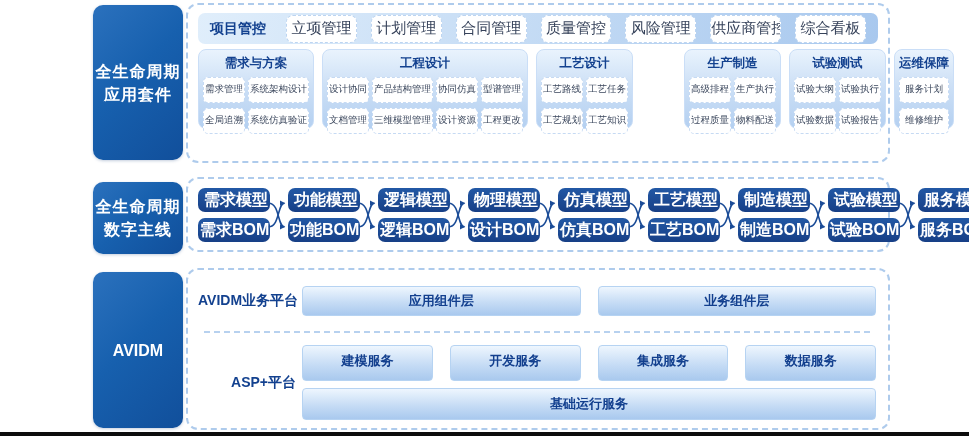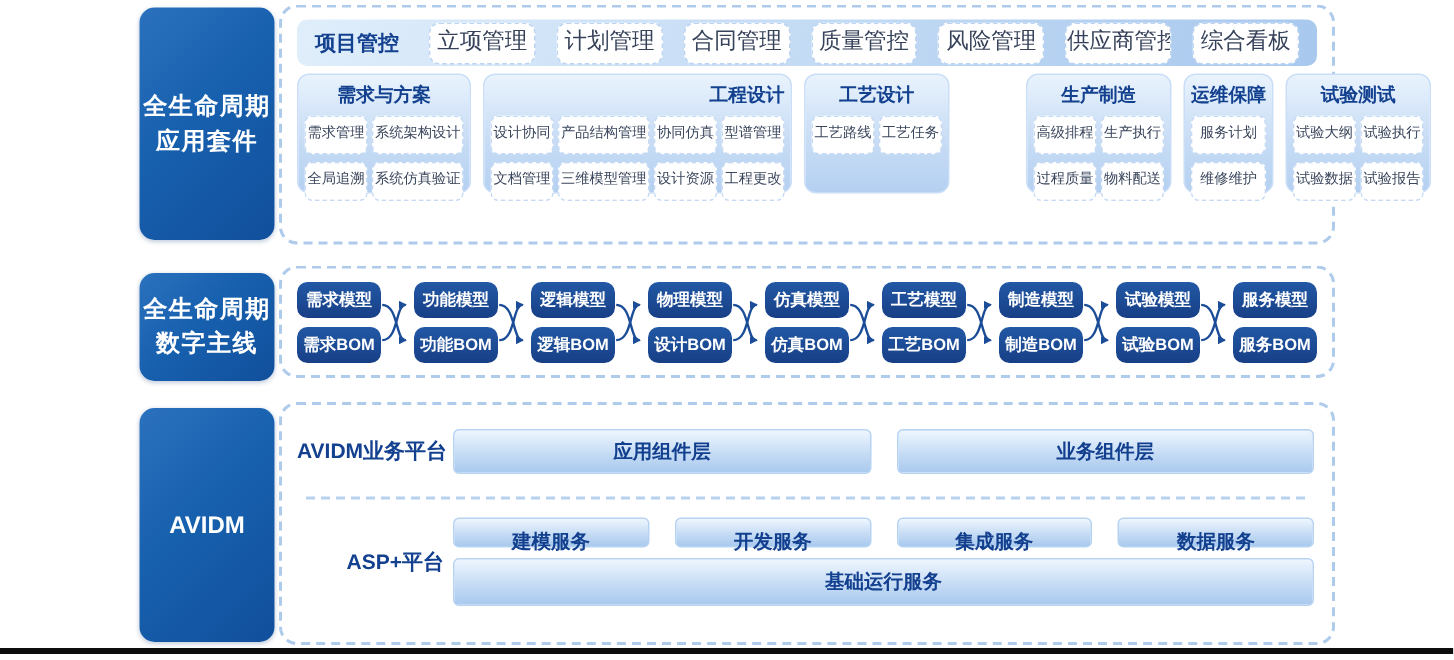--- a/index.html
+++ b/index.html
@@ -44,41 +44,41 @@
   .btn-row { display:flex; gap:3px; margin-bottom:5px; }
   .mini-btn {
     flex:1 1 auto; height:24px; line-height:22px; text-align:center; background:#ffffff;
     border:1px dashed #c6daf3; border-radius:5px; font-size:9.5px; color:#3a465c;
     white-space:nowrap; overflow:hidden; padding:0 1px;
   }
   
   .chain { height:100%; display:flex; align-items:center; justify-content:space-between; padding:0 10px; box-sizing:border-box; }
   .pair { display:flex; flex-direction:column; gap:6px; }
   .chip {
-    width:56px; box-sizing:border-box; padding:5px 2px; border-radius:7px; text-align:center;
+    width:72px; box-sizing:border-box; padding:5px 2px; border-radius:7px; text-align:right;
     background:linear-gradient(180deg,#2258a5 0%,#173f86 100%);
-    color:#ffffff; font-weight:bold; font-size:11px; line-height:14px; white-space:nowrap;
+    color:#ffffff; font-weight:bold; font-size:16px; line-height:14px; white-space:nowrap;
   }
   .xconn { flex:0 0 auto; margin:0 -2px; }
   .xp { fill:none; stroke:#1b4c97; stroke-width:2; marker-end:url(#arrowhead); }
   
   .fnd-inner { padding:16px 12px 13px 10px; box-sizing:border-box; height:100%; display:flex; flex-direction:column; }
   .fnd-row { display:flex; align-items:center; }
   .fnd-label { width:98px; flex:0 0 auto; text-align:right; padding-right:6px; font-size:14px; font-weight:bold; color:#13418f; white-space:nowrap; }
   .fnd-boxes { flex:1 1 auto; display:flex; gap:17px; }
   .plat-box {
     flex:1 1 0; height:30px; line-height:28px; text-align:center; box-sizing:border-box;
     background:linear-gradient(180deg,#eef6fe 0%,#c6dcf5 55%,#a9c9ee 100%);
     border:1px solid #b6d3f2; border-radius:4px;
     font-size:13px; font-weight:bold; color:#123f8e; white-space:nowrap;
   }
   .fnd-divider { border-top:2px dashed #b7d1ef; margin:15px 6px 12px 6px; }
   .stack { flex:1 1 auto; display:flex; flex-direction:column; gap:7px; }
   .base-box { height:32px; line-height:30px; }
-  .svc-box { height:20px; line-height:30px; }
+  .svc-box { height:36px; line-height:30px; }
   .bottom-edge { position:absolute; left:0; top:432px; width:969px; height:4px; background:#0d0d0d; }
 </style>
 </head>
 <body>
 
 <div class="canvas">
 
   <svg width="0" height="0" style="position:absolute">
     <defs>
       <marker id="arrowhead" markerUnits="userSpaceOnUse" markerWidth="8" markerHeight="8" refX="6" refY="3.5" orient="auto">
@@ -111,21 +111,21 @@
         <div class="btn-row">
           <span class="mini-btn">需求管理</span>
           <span class="mini-btn">系统架构设计</span>
         </div>
         <div class="btn-row">
           <span class="mini-btn">全局追溯</span>
           <span class="mini-btn">系统仿真验证</span>
         </div>
       </div>
 
-      <div class="col" style="flex:200 1 0;align-items:flex-end;">
+      <div class="col" style="flex:200 1 0;">
         <div class="col-title">工程设计</div>
         <div class="btn-row">
           <span class="mini-btn">设计协同</span>
           <span class="mini-btn">产品结构管理</span>
           <span class="mini-btn">协同仿真</span>
           <span class="mini-btn">型谱管理</span>
         </div>
         <div class="btn-row">
           <span class="mini-btn">文档管理</span>
           <span class="mini-btn">三维模型管理</span>
@@ -133,53 +133,57 @@
           <span class="mini-btn">工程更改</span>
         </div>
       </div>
 
       <div class="col" style="flex:92 1 0;">
         <div class="col-title">工艺设计</div>
         <div class="btn-row">
           <span class="mini-btn">工艺路线</span>
           <span class="mini-btn">工艺任务</span>
         </div>
+        <div class="btn-row">
+          <span class="mini-btn">工艺规划</span>
+          <span class="mini-btn">工艺知识</span>
+        </div>
       </div>
 
       <div class="col" style="flex:93 1 0;margin-left:43px;">
         <div class="col-title">生产制造</div>
         <div class="btn-row">
           <span class="mini-btn">高级排程</span>
           <span class="mini-btn">生产执行</span>
         </div>
         <div class="btn-row">
           <span class="mini-btn">过程质量</span>
           <span class="mini-btn">物料配送</span>
         </div>
       </div>
 
+      <div class="col" style="flex:90 1 0;">
+        <div class="col-title">试验测试</div>
+        <div class="btn-row">
+          <span class="mini-btn">试验大纲</span>
+          <span class="mini-btn">试验执行</span>
+        </div>
+        <div class="btn-row">
+          <span class="mini-btn">试验数据</span>
+          <span class="mini-btn">试验报告</span>
+        </div>
+      </div>
+
       <div class="col" style="flex:66 1 0;">
         <div class="col-title">运维保障</div>
         <div class="btn-row">
           <span class="mini-btn">服务计划</span>
         </div>
         <div class="btn-row">
           <span class="mini-btn">维修维护</span>
-        </div>
-      </div>
-
-      <div class="col" style="flex:90 1 0;">
-        <div class="col-title">试验测试</div>
-        <div class="btn-row">
-          <span class="mini-btn">试验大纲</span>
-          <span class="mini-btn">试验执行</span>
-        </div>
-        <div class="btn-row">
-          <span class="mini-btn">试验数据</span>
-          <span class="mini-btn">试验报告</span>
         </div>
       </div>
 
     </div>
   </div>
 
   <div class="side-box" style="top:182px;height:72px;">
     <span>全生命周期</span>
     <span>数字主线</span>
   </div>

